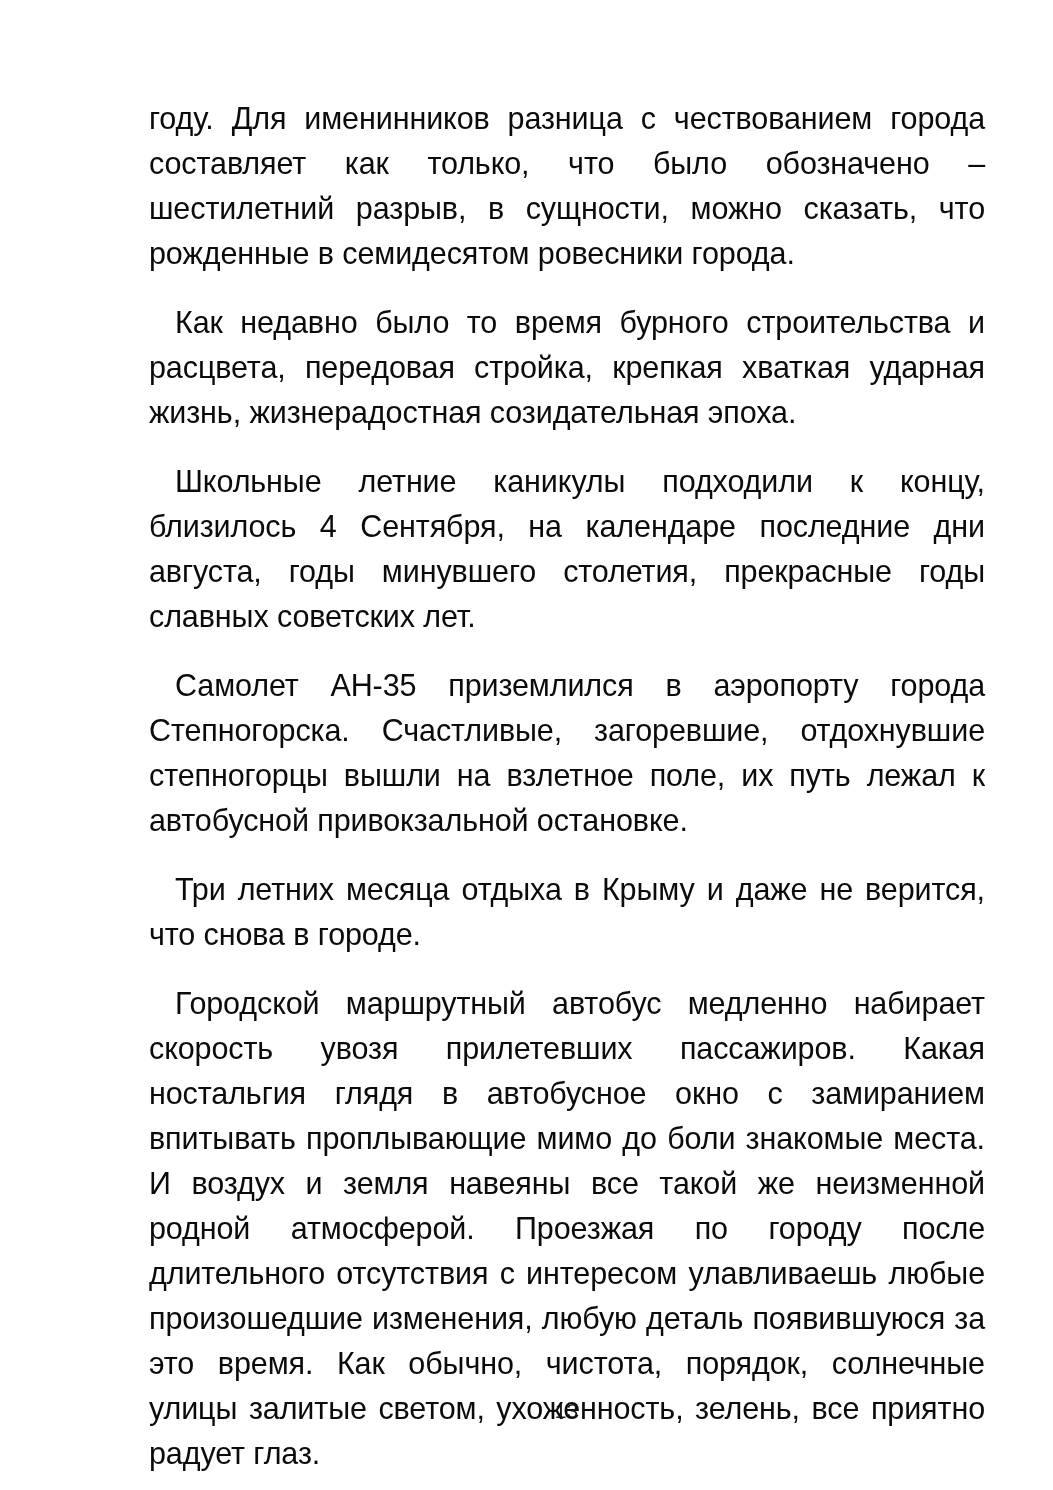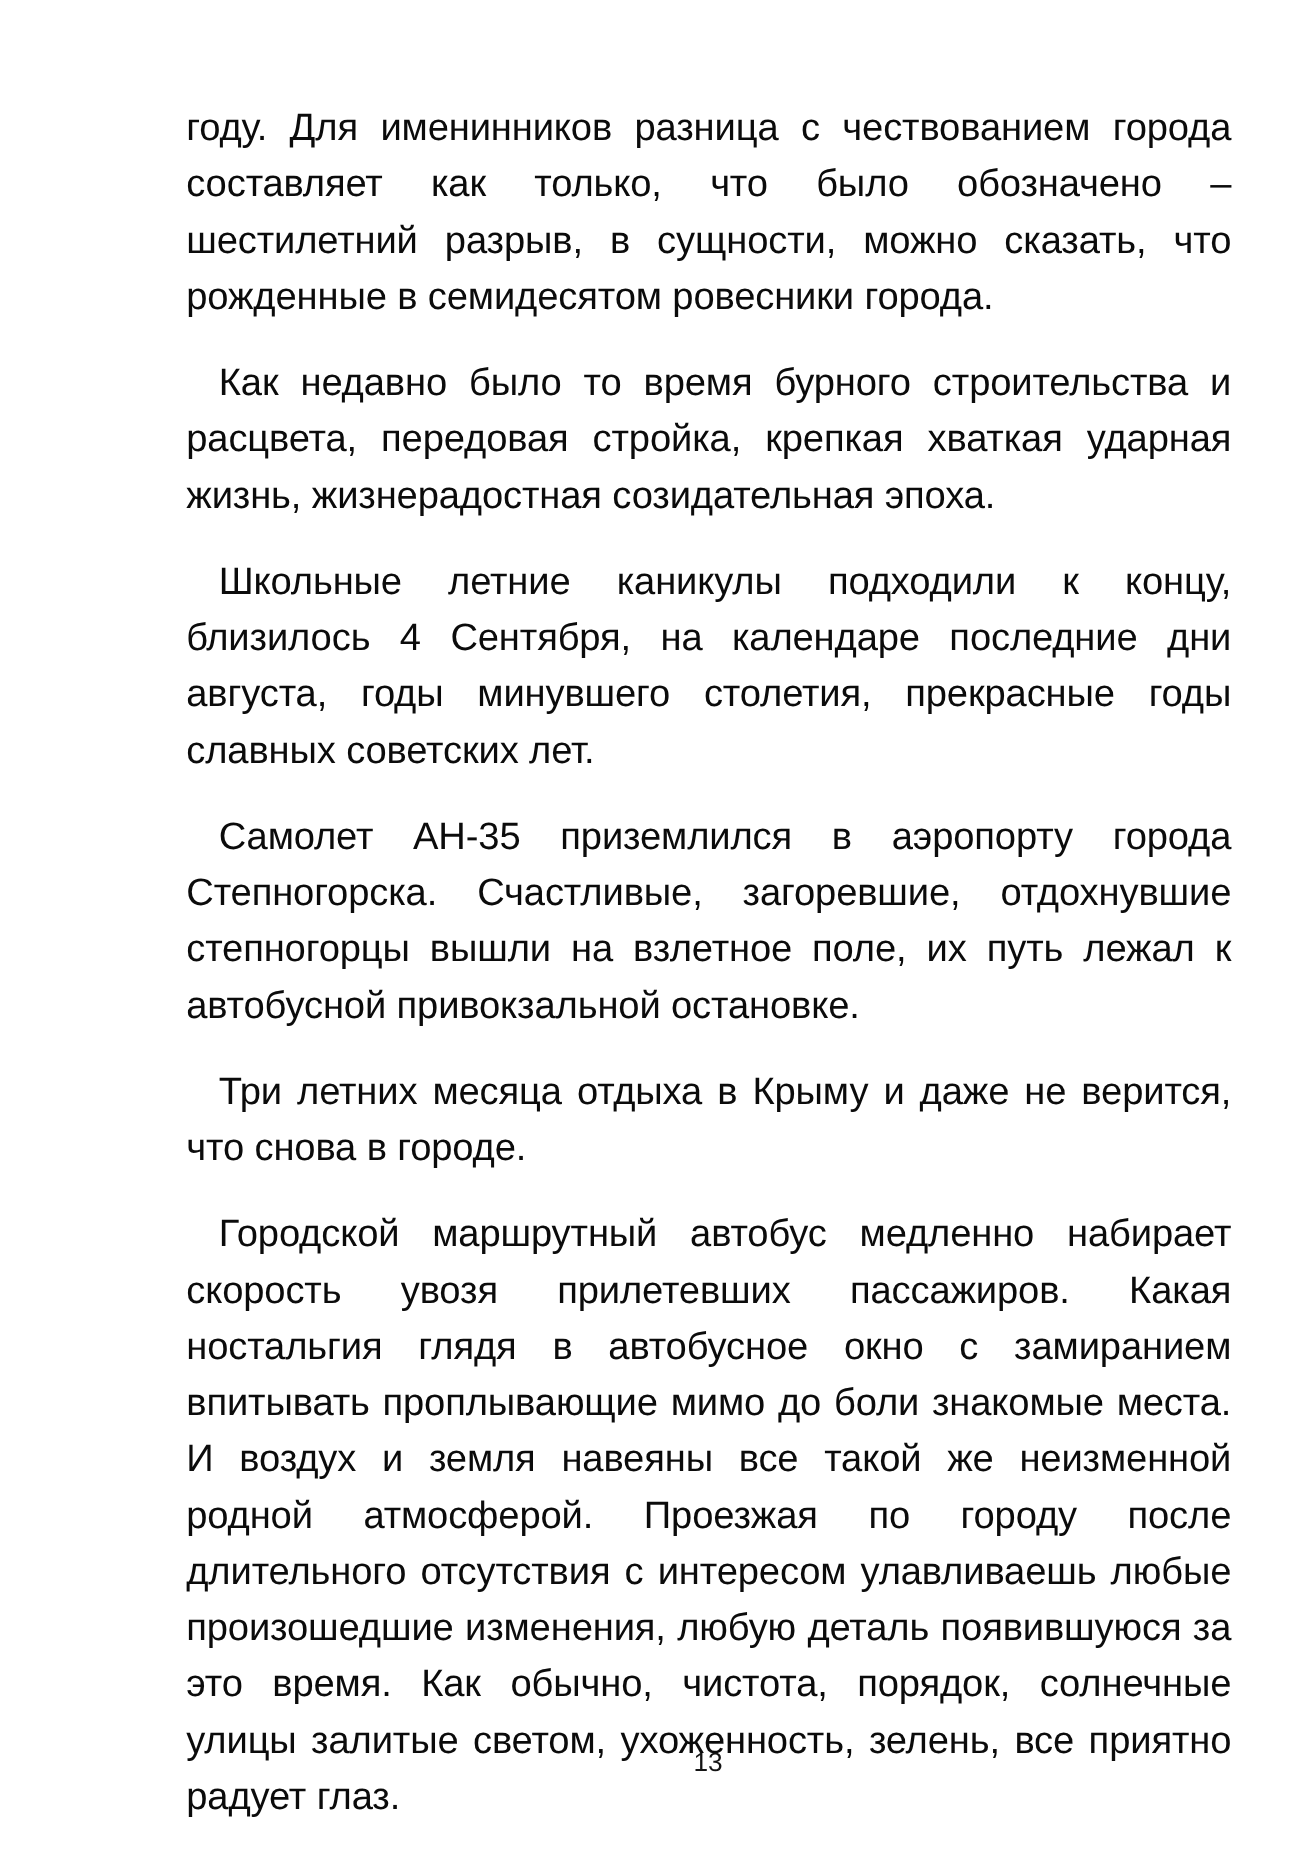--- a/index.html
+++ b/index.html
@@ -15,21 +15,21 @@
     height: 1490px;
     margin: 0 auto;
     background: #ffffff;
     overflow: hidden;
     box-sizing: border-box;
   }
 
   .text-column {
     position: absolute;
     left: 149px;
-    top: 80px;
+    top: 96px;
     width: 836px;
   }
 
   .para {
     margin: 0;
     padding: 0;
     font-family: "Liberation Sans", "DejaVu Sans", sans-serif;
     font-size: 30.5px;
     line-height: 45px;
     color: #0b0b0b;

